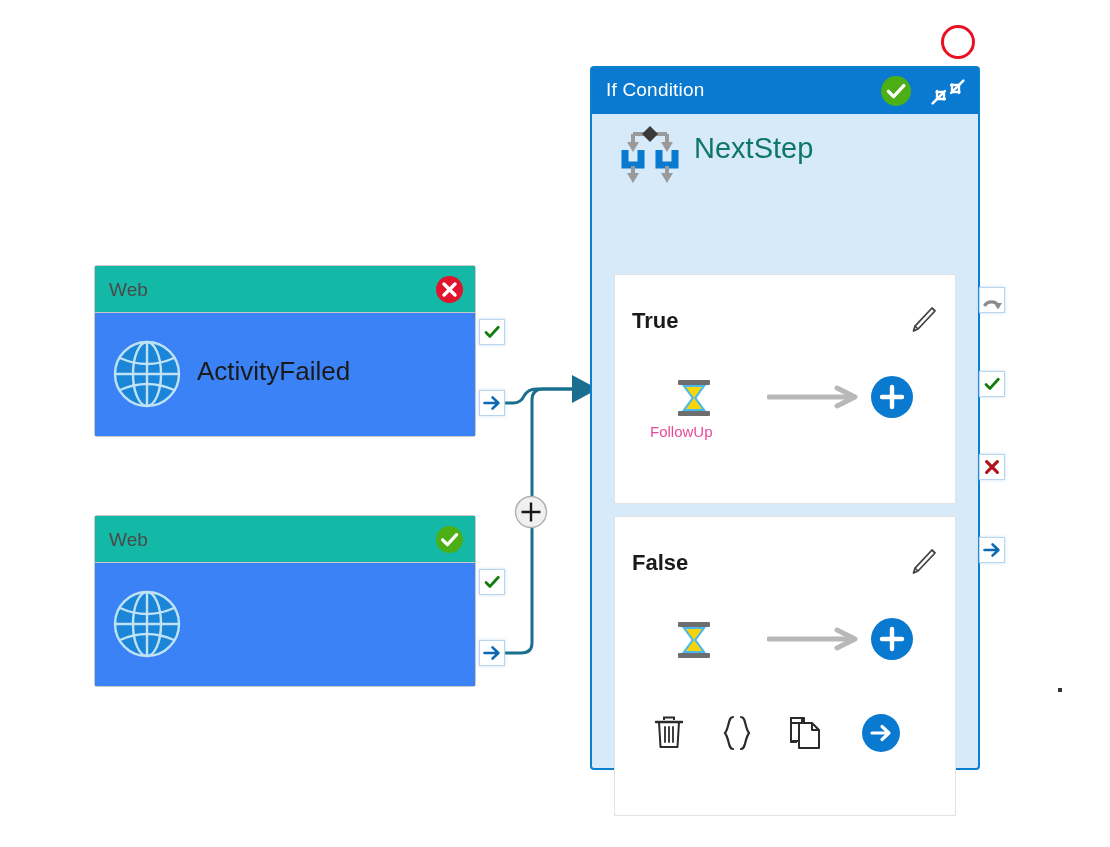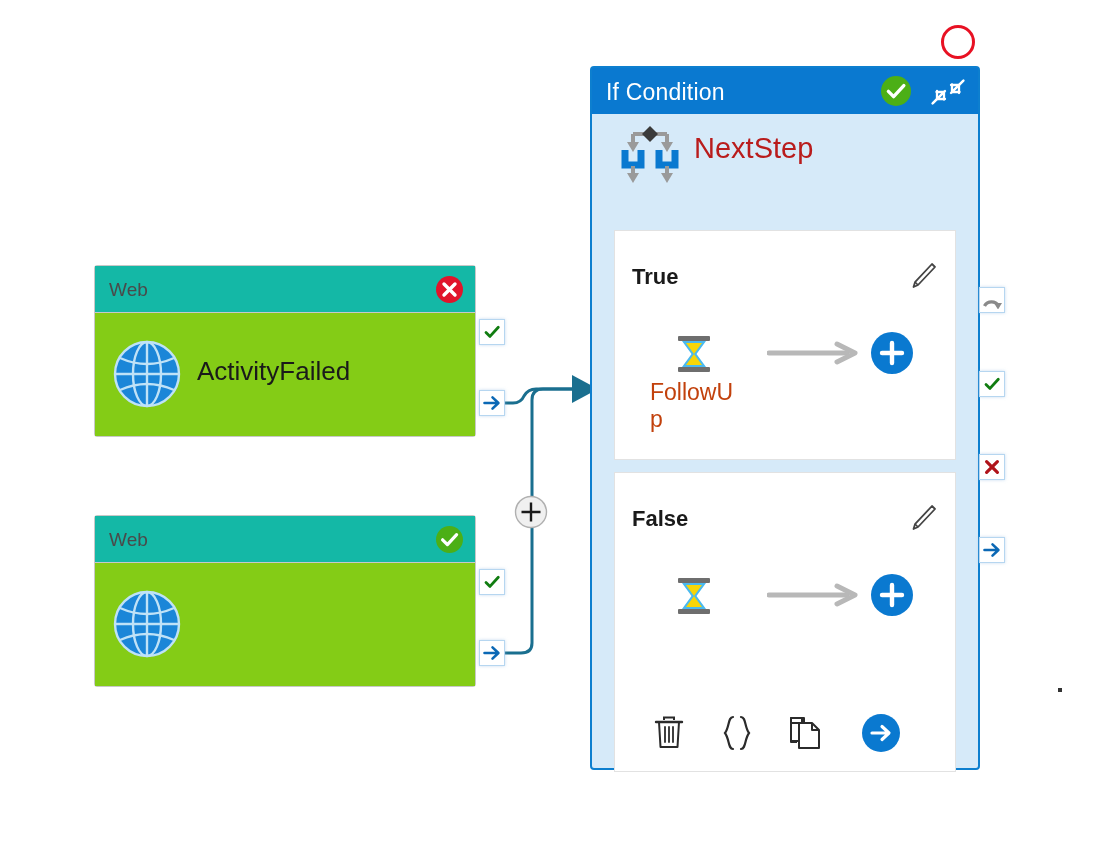--- a/index.html
+++ b/index.html
@@ -47,21 +47,21 @@
   .status-badge {
     position: absolute;
     right: 11px;
     top: 9px;
     width: 29px;
     height: 29px;
   }
   .activity-body {
     position: relative;
     height: 123px;
-    background: #84cc16;
+    background: #3b82f6;
   }
   .globe-icon {
     position: absolute;
     left: 17px;
     top: 26px;
     width: 70px;
     height: 70px;
   }
   .activity-label {
     position: absolute;
@@ -102,21 +102,21 @@
     position: relative;
     height: 46px;
     background: #0a79d0;
     box-sizing: border-box;
   }
   #if-title {
     position: absolute;
     left: 14px;
     top: 11px;
     color: #ffffff;
-    font-size: 23px;
+    font-size: 19px;
     letter-spacing: .2px;
   }
   #if-status {
     position: absolute;
     right: 66px;
     top: 7px;
     width: 32px;
     height: 32px;
   }
   #if-collapse {
@@ -136,30 +136,31 @@
     left: 25px;
     top: 6px;
     width: 66px;
     height: 66px;
   }
   #next-step-label {
     position: absolute;
     left: 102px;
     top: 18px;
     font-size: 29px;
-    color: #b91c1c;
+    color: #0f766e;
   }
 
   .branch {
     position: absolute;
     left: 22px;
     width: 342px;
     background: #ffffff;
     border: 1px solid #e2e2e2;
     box-sizing: border-box;
+    margin-top: 44px;
   }
   .branch-title {
     position: absolute;
     left: 17px;
     top: 33px;
     font-size: 22px;
     font-weight: bold;
     color: #1a1a1a;
   }
   .branch-edit {
@@ -174,22 +175,22 @@
     left: 58px;
     top: 102px;
     width: 42px;
     height: 42px;
   }
   .branch-step-label {
     position: absolute;
     left: 35px;
     top: 148px;
     width: 94px;
-    font-size: 23px;
-    color: #c2410c;
+    font-size: 15px;
+    color: #ec4899;
     line-height: 1.16;
     text-align: left;
     word-break: break-all;
   }
   .branch-arrow {
     position: absolute;
     left: 152px;
     top: 110px;
     width: 92px;
     height: 24px;

